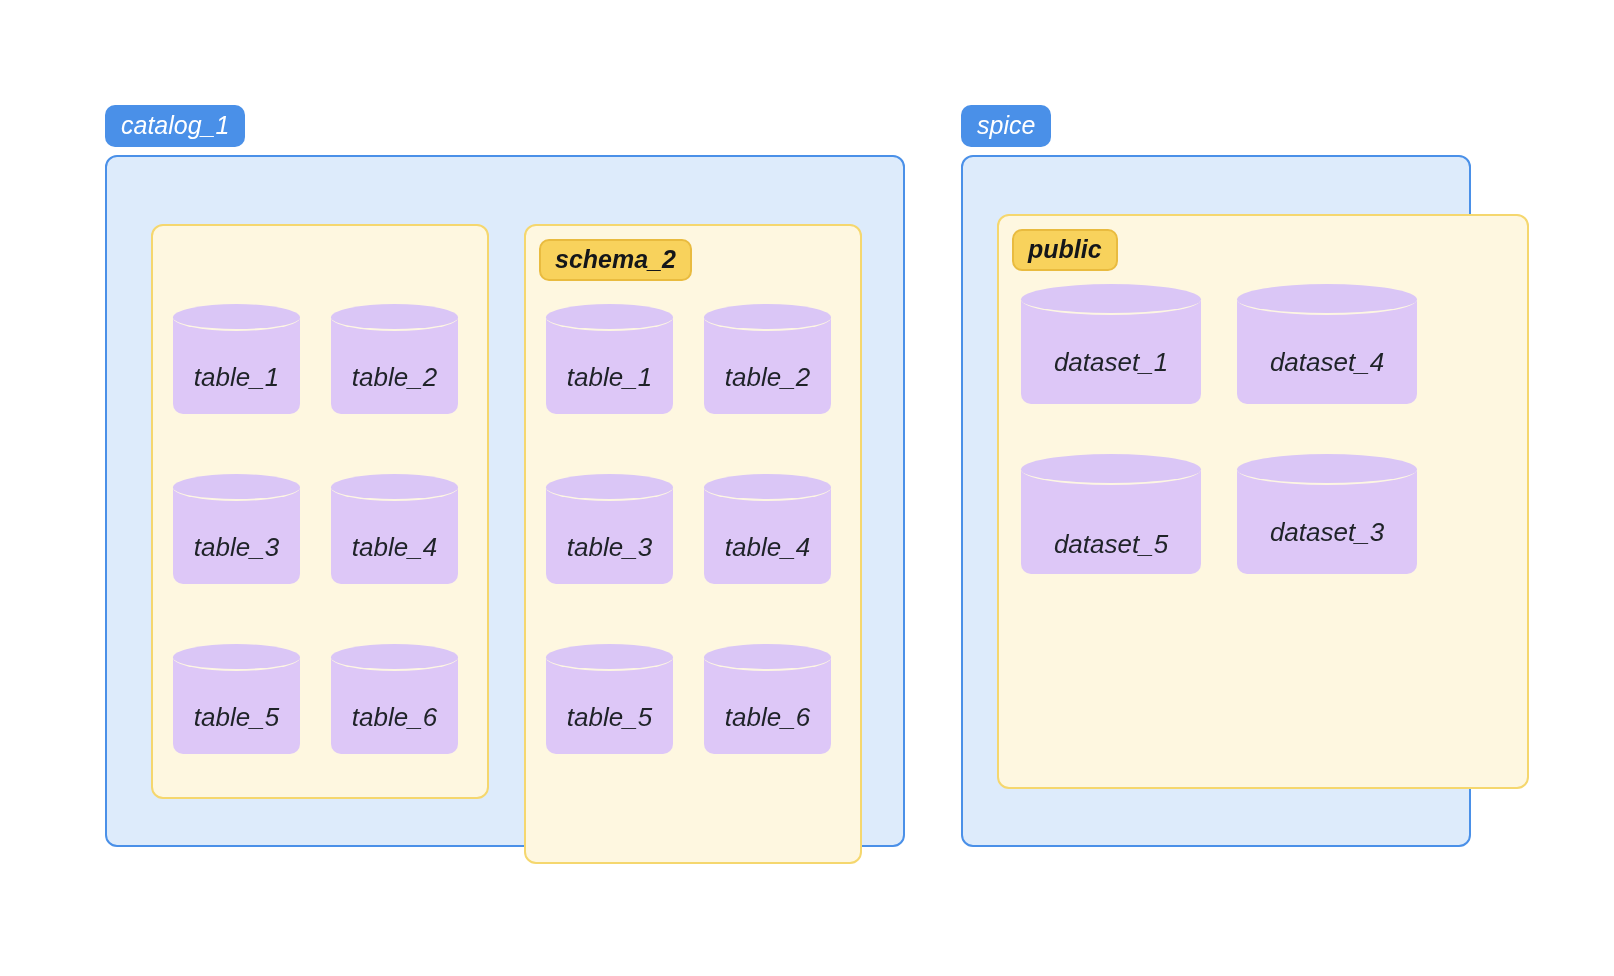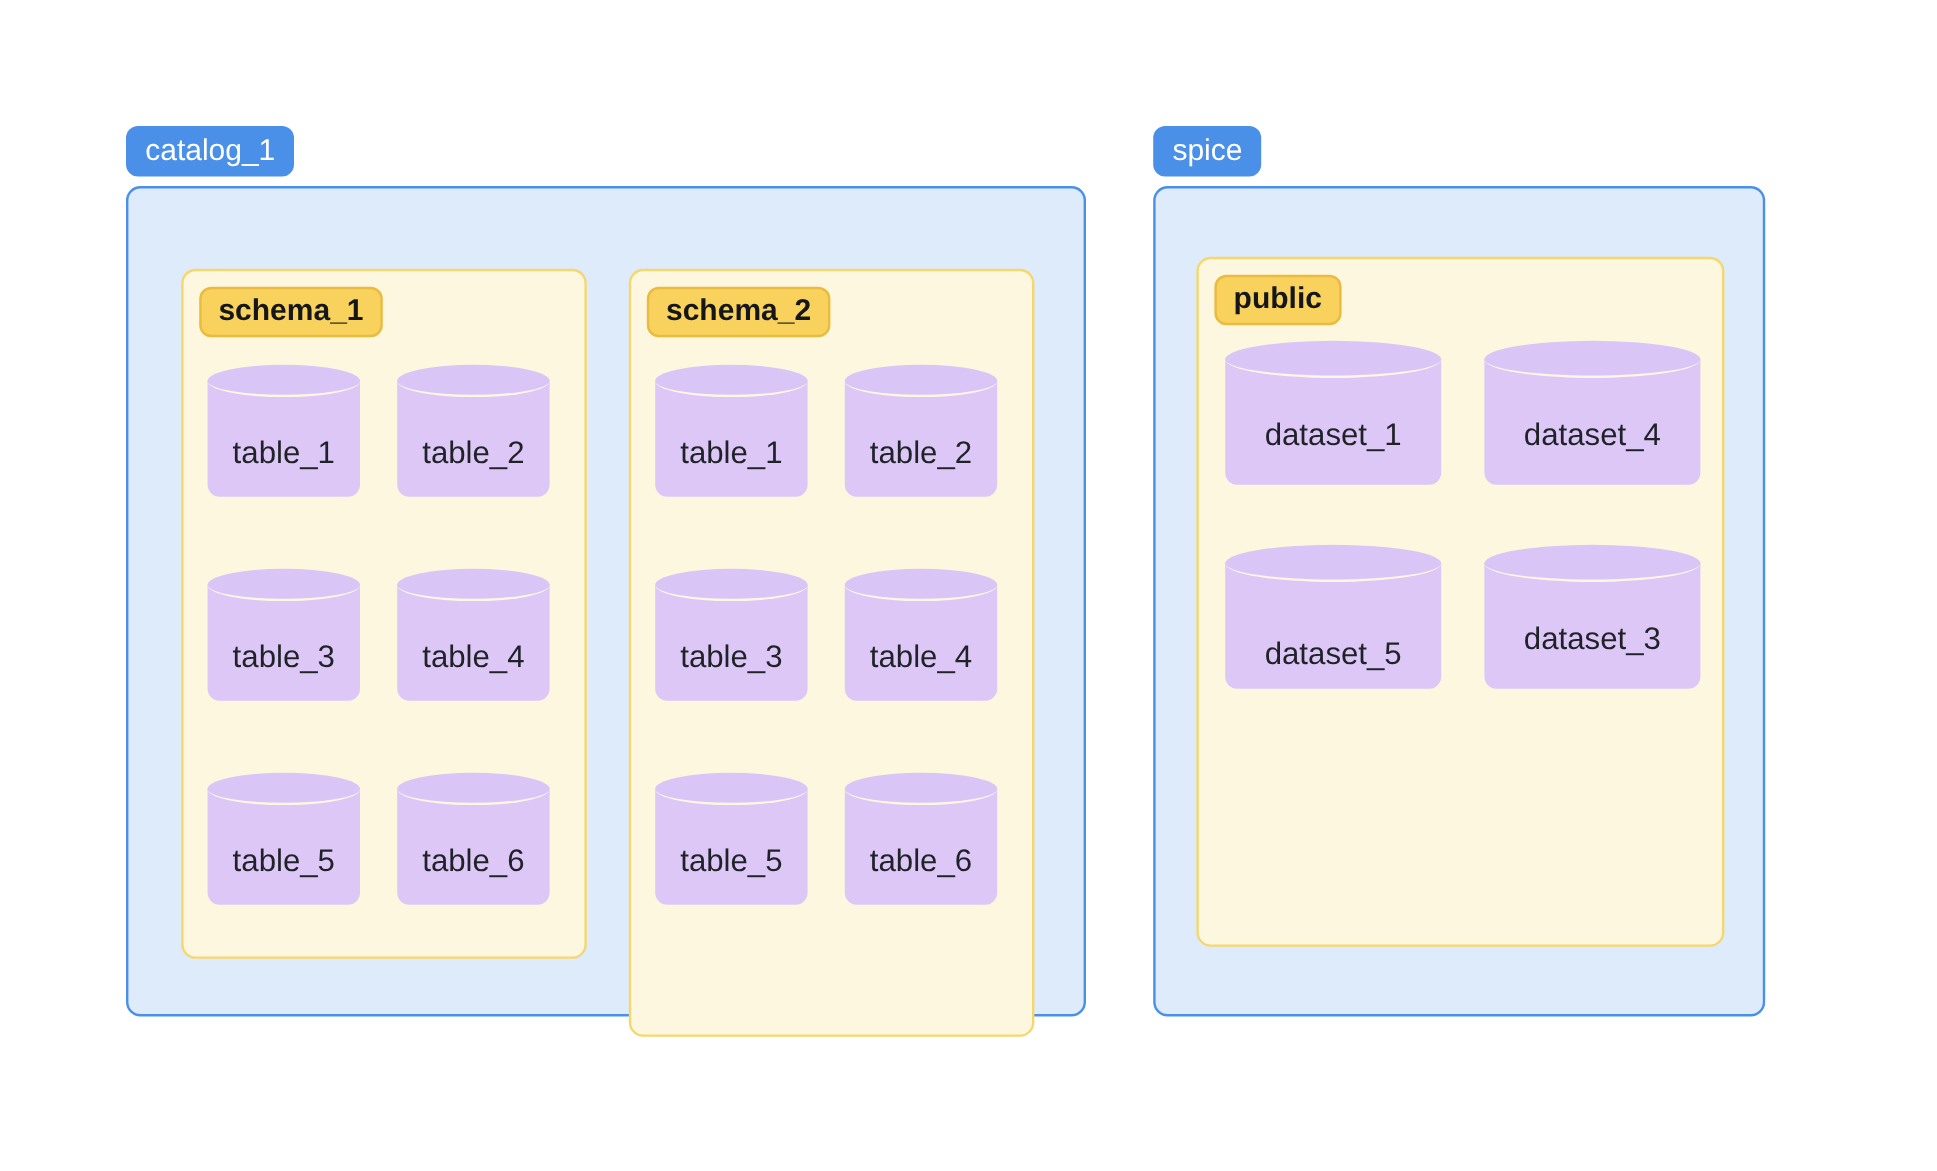--- a/index.html
+++ b/index.html
@@ -14,20 +14,21 @@
   }
 
   .canvas {
     position: absolute;
     inset: 0;
   }
 
   
   .catalog-group {
     position: absolute;
+    font-style: italic;
   }
 
   .catalog-badge {
     position: absolute;
     top: 0;
     left: 0;
     background: #4a90e8;
     color: #ffffff;
     font-size: 25px;
     border-radius: 10px;
@@ -115,21 +116,20 @@
 
 <div class="canvas">
 
   <div class="catalog-group" style="left:105px; top:105px; width:800px; height:740px;">
 
     <div class="catalog-badge">catalog_1</div>
 
     <div class="catalog-box" style="width:800px; height:692px;">
 
       <div class="schema-panel" style="position:absolute; left:44px; top:67px; width:338px; height:575px;">
-        <div class="schema-badge" style="left:13px; top:13px;">schema_1</div>
 
         <div class="cyl-grid" style="left:20px; top:78px; width:300px; height:480px;
                     grid-template-columns:127px 127px; grid-template-rows:110px 110px 110px;
                     column-gap:31px; row-gap:60px;">
 
           <div class="cylinder">
             <div class="cyl-body" style="top:13px; height:97px;"></div>
             <div class="cyl-top" style="height:27px;"></div>
             <div class="cyl-label" style="top:58px;">table_1</div>
           </div>
@@ -213,21 +213,21 @@
 
     </div>
   </div>
 
   <div class="catalog-group" style="left:961px; top:105px; width:510px; height:740px;">
 
     <div class="catalog-badge">spice</div>
 
     <div class="catalog-box" style="width:510px; height:692px;">
 
-      <div class="schema-panel" style="position:absolute; left:34px; top:57px; width:440px; height:575px;">
+      <div class="schema-panel" style="position:absolute; left:34px; top:57px; width:532px; height:575px;">
         <div class="schema-badge" style="left:13px; top:13px;">public</div>
 
         <div class="cyl-grid" style="left:22px; top:68px; width:396px; height:480px;
                     grid-template-columns:180px 180px; grid-template-rows:120px 120px 120px;
                     column-gap:36px; row-gap:50px;">
 
           <div class="cylinder">
             <div class="cyl-body" style="top:15px; height:105px;"></div>
             <div class="cyl-top" style="height:31px;"></div>
             <div class="cyl-label" style="top:63px;">dataset_1</div>

